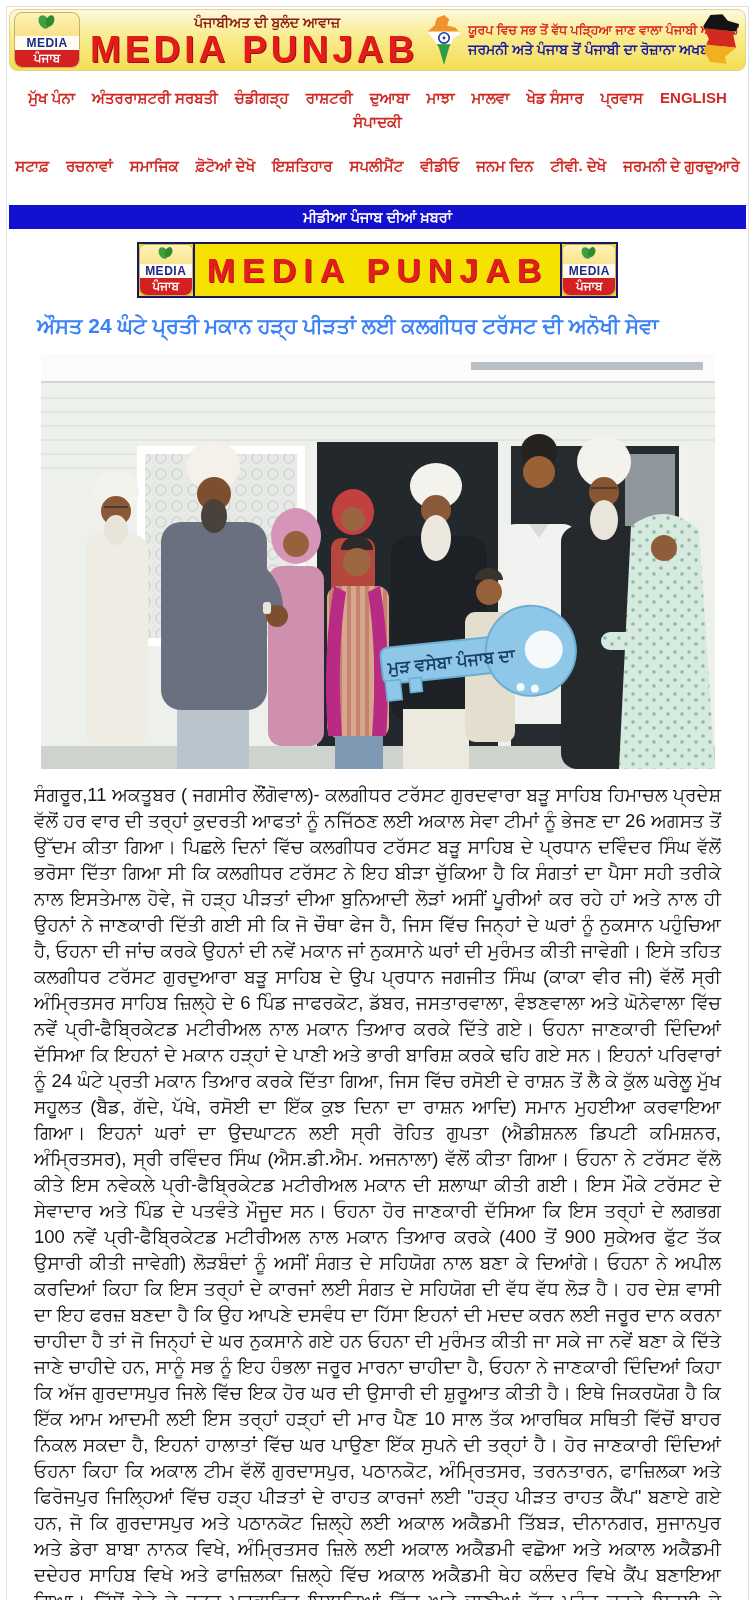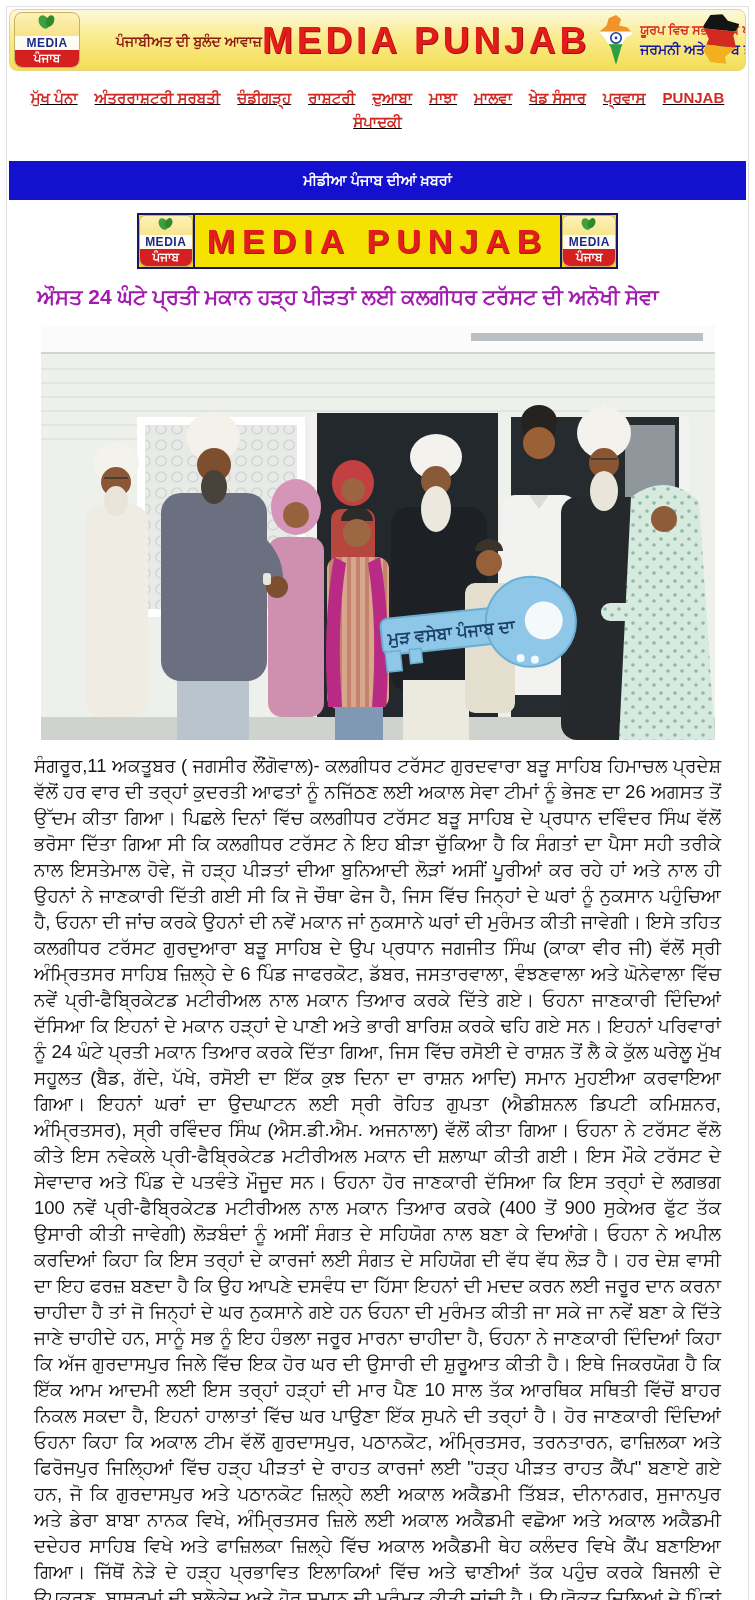--- a/index.html
+++ b/index.html
@@ -11,48 +11,48 @@
     background:linear-gradient(#fdf8dd 0%,#f9ec8e 45%,#f4dd55 100%);
     display:flex;align-items:center;position:relative;overflow:hidden;}
   .mp-logo{width:64px;height:54px;margin-left:4px;border-radius:8px;flex:0 0 auto;
     background:linear-gradient(#fdf3b5,#f2cb52);border:1px solid #c9b06a;
     display:flex;flex-direction:column;align-items:stretch;justify-content:flex-end;position:relative;overflow:hidden;}
   .mp-logo .leaf{position:absolute;top:1px;left:50%;transform:translateX(-50%);line-height:1;}
   .mp-logo .media{background:rgba(255,255,255,.9);color:#1a2a8c;font-weight:bold;
     font-size:12px;text-align:center;letter-spacing:.5px;padding:0 1px;}
   .mp-logo .pnj{background:#d42020;color:#fff;font-weight:bold;font-size:12px;text-align:center;
     border-radius:0 0 7px 7px;padding:1px 9px 2px;}
-  .head-mid{flex:0 0 auto;display:flex;flex-direction:row;align-items:center;margin-left:10px;}
+  .head-mid{flex:0 0 auto;display:flex;flex-direction:column;align-items:center;margin-left:10px;}
   .tagline{color:#8d1d12;font-weight:bold;font-size:14px;margin:2px 0 0 26px;}
   .site-title{color:#e21b1b;font-weight:bold;font-size:37px;letter-spacing:4px;line-height:1;
     text-shadow:1px 1px 0 #a00f0f;}
   .india-icon{margin:4px 6px 0 8px;flex:0 0 auto;}
   .head-right{flex:1;display:flex;flex-direction:column;justify-content:center;gap:3px;min-width:0;}
   .head-right .r1{color:#d92a1e;font-weight:bold;font-size:12.5px;white-space:nowrap;}
   .head-right .r2{color:#1a1aa0;font-weight:bold;font-size:14px;white-space:nowrap;}
   .germany-icon{margin:0 6px 0 4px;flex:0 0 auto;}
 
   
-  .nav{background:#fff;padding:16px 8px 4px;text-decoration:underline;}
+  .nav{background:#fff;padding:16px 8px 4px;}
   .nav-row{display:flex;flex-wrap:wrap;justify-content:center;column-gap:17px;row-gap:6px;margin-bottom:26px;}
   .nav-row a{color:#cf2b24;font-weight:bold;font-size:15px;text-decoration:none;white-space:nowrap;cursor:pointer;}
 
   
-  .news-bar{margin:0 2px;height:39px;background:#1410cf;color:#ffffff;display:flex;
+  .news-bar{margin:0 2px;height:24px;background:#1410cf;color:#ffffff;display:flex;
     align-items:center;justify-content:center;font-size:14.5px;font-weight:bold;}
 
   
   .banner-wrap{display:flex;justify-content:center;margin-top:13px;}
   .banner{display:flex;align-items:stretch;border:2px solid #18185e;background:#f5e200;}
   .banner .mp-logo{width:52px;height:50px;margin:0;border-radius:6px;}
   .banner-title{display:flex;align-items:center;padding:0 12px;color:#e11d1d;font-weight:bold;
     font-size:34px;letter-spacing:7px;text-shadow:1px 1px 0 #b11;border-left:2px solid #18185e;border-right:2px solid #18185e;}
 
   
-  .headline{margin:15px 30px 0 30px;color:#a21caf;font-weight:bold;font-size:21px;line-height:1.25;}
+  .headline{margin:15px 30px 0 30px;color:#3b82f6;font-weight:bold;font-size:21px;line-height:1.25;}
 
   
   .photo{width:674px;height:415px;margin:15px auto 0 auto;display:block;background:#eef0ec;}
 
   
   .body-text{margin:13px 27px 0 27px;color:#161616;font-size:18.5px;line-height:26px;
     text-align:justify;}
 </style>
 </head>
 <body>
@@ -118,22 +118,34 @@
     <div class="nav-row">
       <a>ਮੁੱਖ ਪੰਨਾ</a>
       <a>ਅੰਤਰਰਾਸ਼ਟਰੀ ਸਰਬਤੀ</a>
       <a>ਚੰਡੀਗੜ੍ਹ</a>
       <a>ਰਾਸ਼ਟਰੀ</a>
       <a>ਦੁਆਬਾ</a>
       <a>ਮਾਝਾ</a>
       <a>ਮਾਲਵਾ</a>
       <a>ਖੇਡ ਸੰਸਾਰ</a>
       <a>ਪ੍ਰਵਾਸ</a>
-      <a>PUNJAB</a>
+      <a>ENGLISH</a>
       <a>ਸੰਪਾਦਕੀ</a>
+    </div>
+    <div class="nav-row">
+      <a>ਸਟਾਫ਼</a>
+      <a>ਰਚਨਾਵਾਂ</a>
+      <a>ਸਮਾਜਿਕ</a>
+      <a>ਫ਼ੋਟੋਆਂ ਦੇਖੋ</a>
+      <a>ਇਸ਼ਤਿਹਾਰ</a>
+      <a>ਸਪਲੀਮੈਂਟ</a>
+      <a>ਵੀਡੀਓ</a>
+      <a>ਜਨਮ ਦਿਨ</a>
+      <a>ਟੀਵੀ. ਦੇਖੋ</a>
+      <a>ਜਰਮਨੀ ਦੇ ਗੁਰਦੁਆਰੇ</a>
     </div>
   </nav>
 
   <div class="news-bar">
     <span>ਮੀਡੀਆ ਪੰਜਾਬ ਦੀਆਂ ਖ਼ਬਰਾਂ</span>
   </div>
 
   <div class="banner-wrap">
     <div class="banner">
       <div class="mp-logo">

